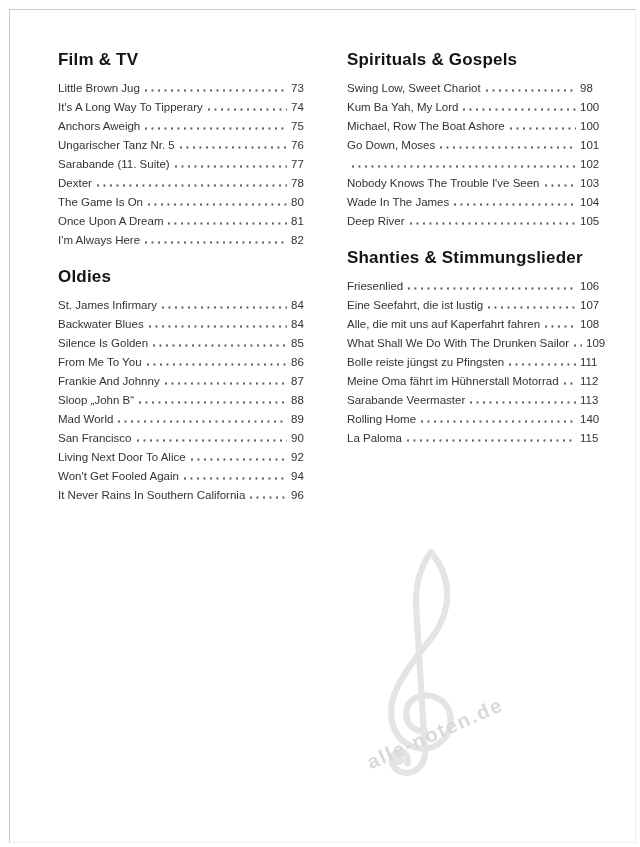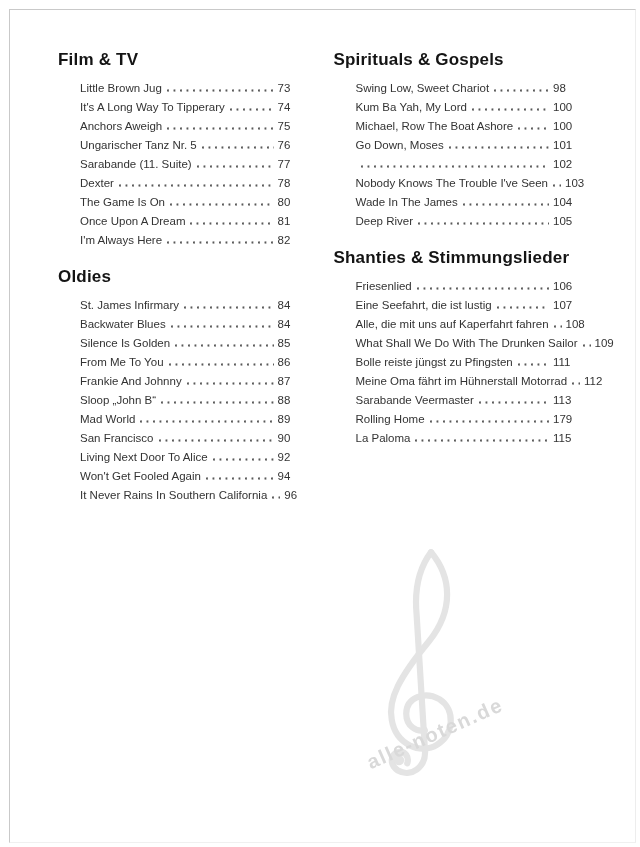--- a/index.html
+++ b/index.html
@@ -16,41 +16,40 @@
     position: absolute;
     top: 9px; left: 9px; right: 4px; bottom: 4px;
     border-top: 1px solid #c9c9c9;
     border-left: 1px solid #c9c9c9;
     border-right: 1px solid #ededed;
     border-bottom: 1px solid #f0f0f0;
     pointer-events: none;
   }
   .columns {
     position: absolute;
-    top: 50px; left: 58px; right: 63px;
+    top: 50px; left: 58px; right: 36px;
     display: flex;
     gap: 32px;
   }
   .col { flex: 1 1 0; min-width: 0; }
   .toc-section { margin-bottom: 17px; }
   .section-title {
     font-size: 17px;
     font-weight: bold;
     color: #141414;
     letter-spacing: 0.2px;
     margin-bottom: 9px;
   }
   .toc-row {
     display: flex;
     align-items: baseline;
     font-size: 11.5px;
     line-height: 19px;
     color: #333;
     white-space: nowrap;
-    margin-left: 22px;
   }
   .entry-title { flex: 0 0 auto; }
   .leader {
     flex: 1 1 auto;
     min-width: 8px;
     height: 3px;
     margin: 0 4px 0 5px;
     background-image: radial-gradient(circle at 1px 1.5px, #595959 0.95px, rgba(0,0,0,0) 1.3px);
     background-size: 6.5px 3px;
     background-repeat: repeat-x;
@@ -274,21 +273,21 @@
           <span class="entry-page">112</span>
         </div>
         <div class="toc-row">
           <span class="entry-title">Sarabande Veermaster</span>
           <span class="leader"></span>
           <span class="entry-page">113</span>
         </div>
         <div class="toc-row">
           <span class="entry-title">Rolling Home</span>
           <span class="leader"></span>
-          <span class="entry-page">179</span>
+          <span class="entry-page">140</span>
         </div>
         <div class="toc-row">
           <span class="entry-title">La Paloma</span>
           <span class="leader"></span>
           <span class="entry-page">115</span>
         </div>
       </section>
   </div>
 </div>
 

